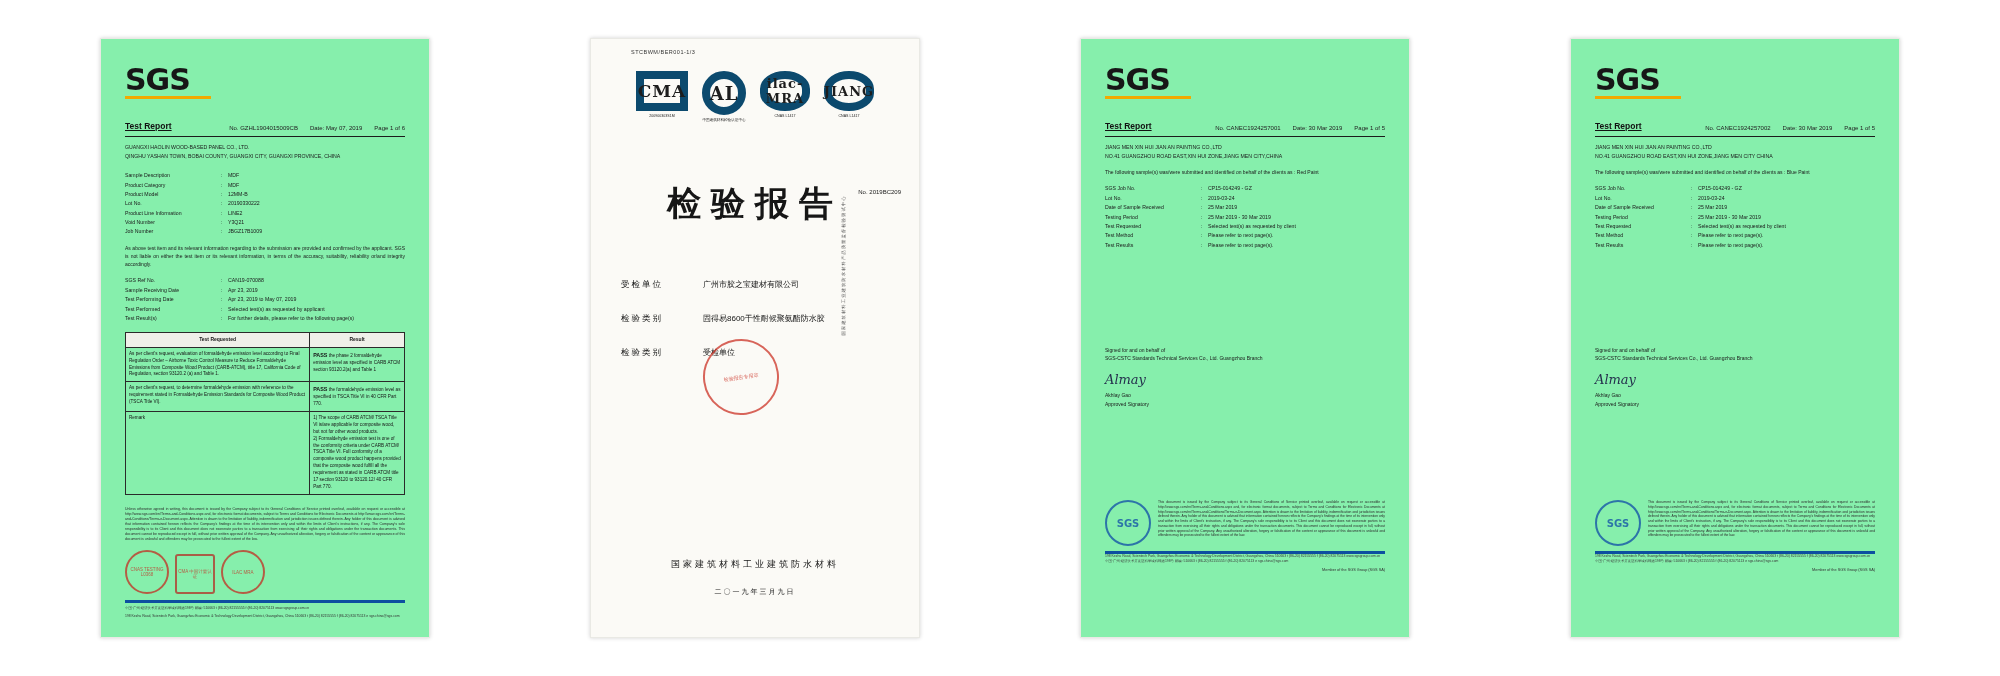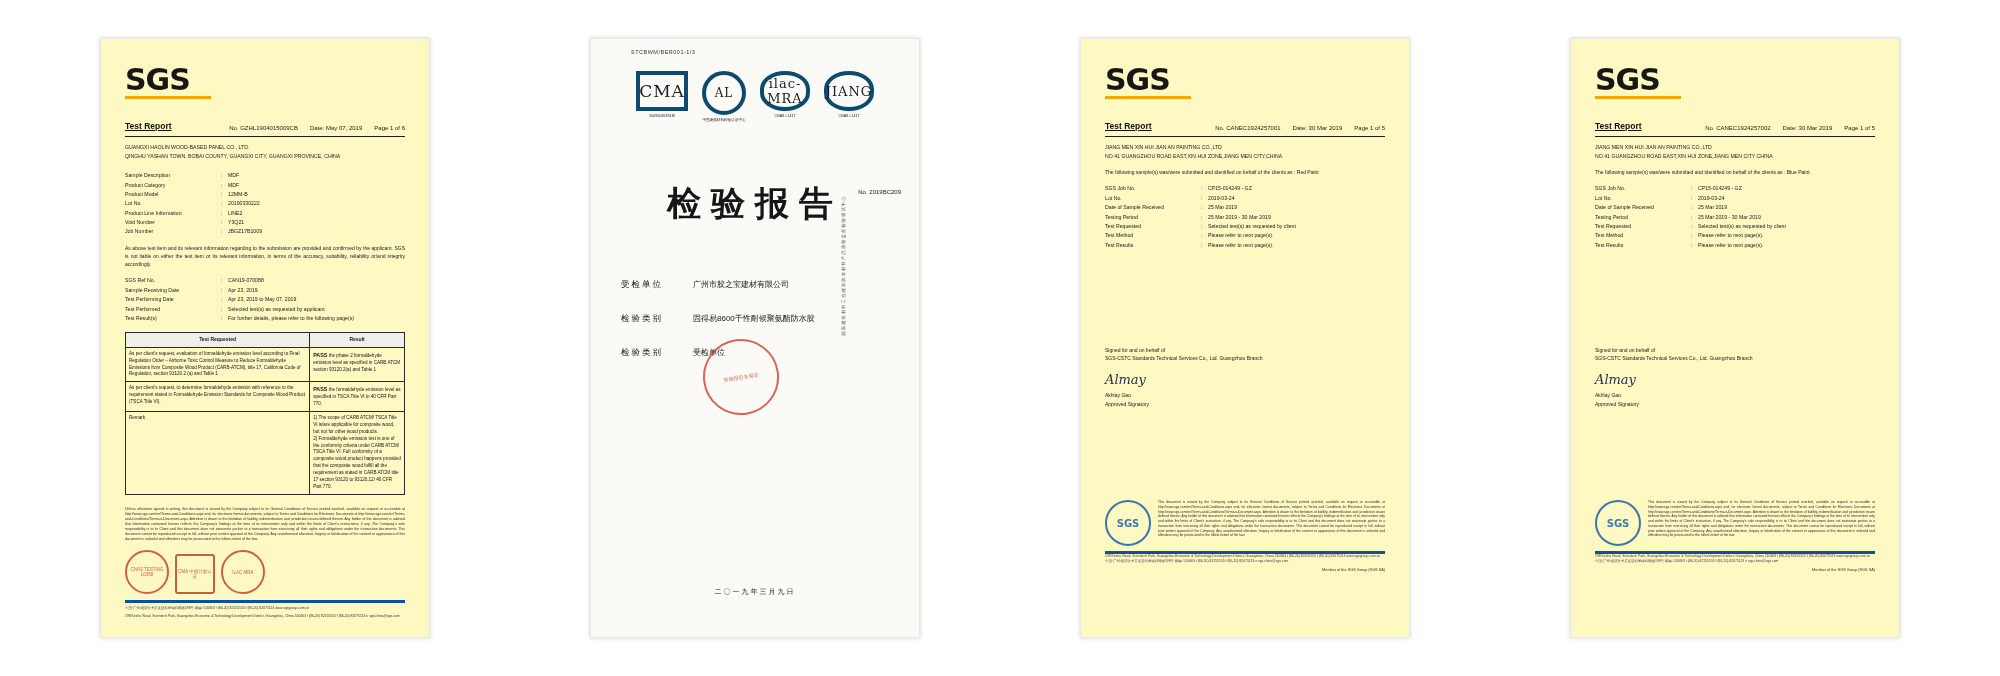--- a/index.html
+++ b/index.html
@@ -14,21 +14,21 @@
     position:relative;
     width:2000px; height:676px;
     display:flex;
     align-items:center;
     justify-content:space-around;
     padding:0 20px;
   }
   .cert {
     position:relative;
     width:330px; height:600px;
-    background:#fef9c3;
+    background:#86efac;
     box-shadow:0 0 4px rgba(0,0,0,0.18);
     border:1px solid #e9e9e4;
     flex:0 0 auto;
     overflow:hidden;
   }
   
   .sgs-logo {
     font-family:"DejaVu Sans", sans-serif;
     font-weight:bold;
     font-size:30px;
@@ -85,42 +85,42 @@
   .footnote { font-size:3.4px; color:#333; line-height:1.5; margin-top:3px; }
 
   
   .c2 { background:#fbfaf6; position:relative; }
   .c2 .topcode { font-size:5.5px; color:#333; letter-spacing:.5px; margin:10px 0 0 40px; }
   .c2 .marks {
     display:flex; justify-content:center; gap:14px; margin-top:16px; align-items:flex-start;
   }
   .mark { text-align:center; color:#1d1d1d; }
   .mark .glyph {
-    width:52px; height:40px; border:4px solid #0c4a6e;
+    width:52px; height:40px; border:8px solid #0c4a6e;
     display:flex; align-items:center; justify-content:center;
-    font-family:"DejaVu Serif", serif; font-weight:normal; font-size:17px;
+    font-family:"DejaVu Serif", serif; font-weight:bold; font-size:17px;
     letter-spacing:1px;
   }
   .mark .glyph.round {
-    border-radius:50%; width:44px; height:44px; font-size:12px;
+    border-radius:50%; width:44px; height:44px; font-size:18px;
   }
   .mark .glyph.oval {
     border-radius:50% / 45%; width:50px; height:40px; font-size:13px;
   }
   .mark .cap { font-size:3.6px; margin-top:3px; line-height:1.3; }
   .c2 .nobox {
     position:absolute; right:18px; top:150px; font-size:6px; color:#1a1a1a;
   }
   .c2 .bigtitle {
     text-align:center; font-family:"DejaVu Serif", serif;
     font-size:34px; letter-spacing:10px; color:#161616;
     margin-top:58px; font-weight:bold;
   }
   .c2 .flist { margin:52px 30px 0; font-size:8.5px; color:#161616; }
-  .c2 .frow { display:flex; margin-bottom:22px; align-items:flex-start; }
+  .c2 .frow { display:flex; gap:10px; margin-bottom:22px; align-items:flex-start; }
   .c2 .flab { width:72px; letter-spacing:2px; flex:0 0 auto; }
   .c2 .fval { font-size:8px; line-height:1.4; }
   .c2 .redstamp {
     position:absolute; left:112px; top:300px;
     width:76px; height:76px; border:2px solid #cc3326; border-radius:50%;
     color:#cc3326; font-size:5px; display:flex; align-items:center; justify-content:center;
     text-align:center; opacity:.75; transform:rotate(-8deg);
   }
   .c2 .footer {
     position:absolute; bottom:64px; left:0; right:0; text-align:center;
@@ -280,20 +280,21 @@
       <div class="frow">
         <div class="flab">检验类别</div>
         <div class="fval">受检单位</div>
       </div>
     </div>
 
     <div class="redstamp">检验报告专用章</div>
     <div class="sidestamp">国家建筑材料工业建筑防水材料产品质量监督检验测试中心</div>
 
     <div class="footer">
+      <div>国家建筑材料工业建筑防水材料</div>
     </div>
     <div class="date" style="position:absolute; bottom:40px; left:0; right:0;">二〇一九年三月九日</div>
   </div>
 
   <div class="cert">
     <div class="pad">
       <div class="sgs-logo">
         <span>SGS</span>
         <span class="u"></span>
       </div>

